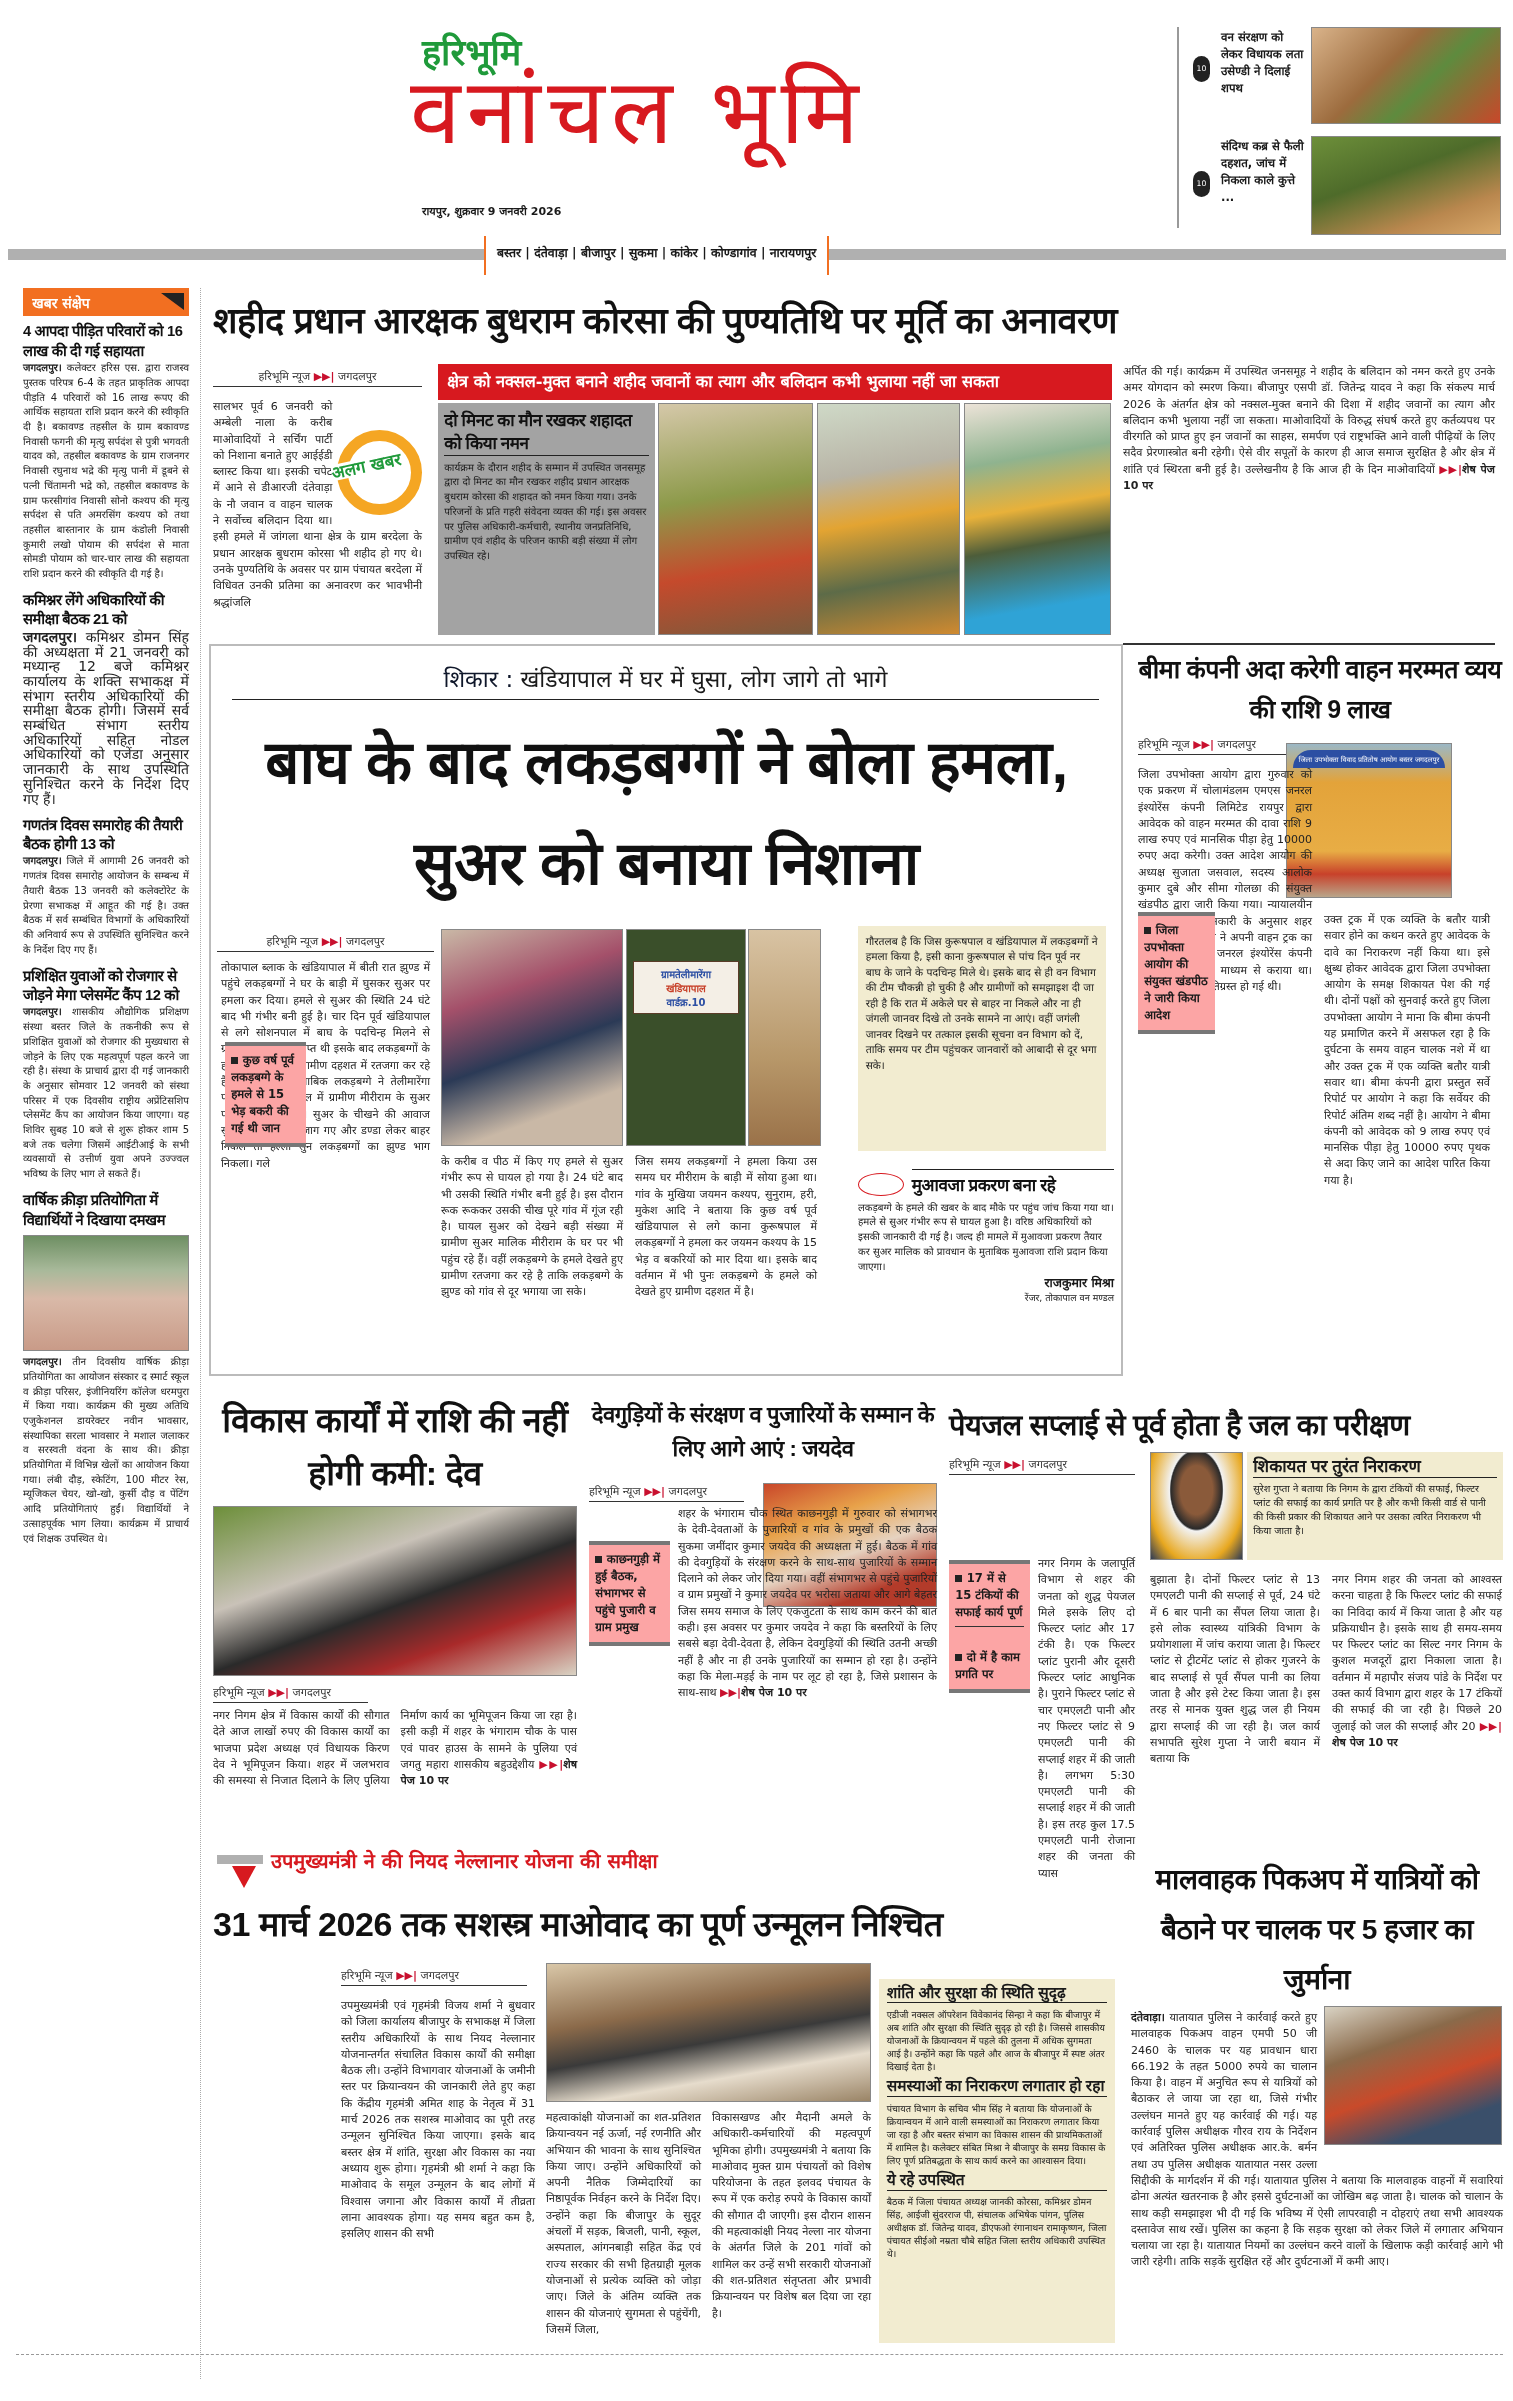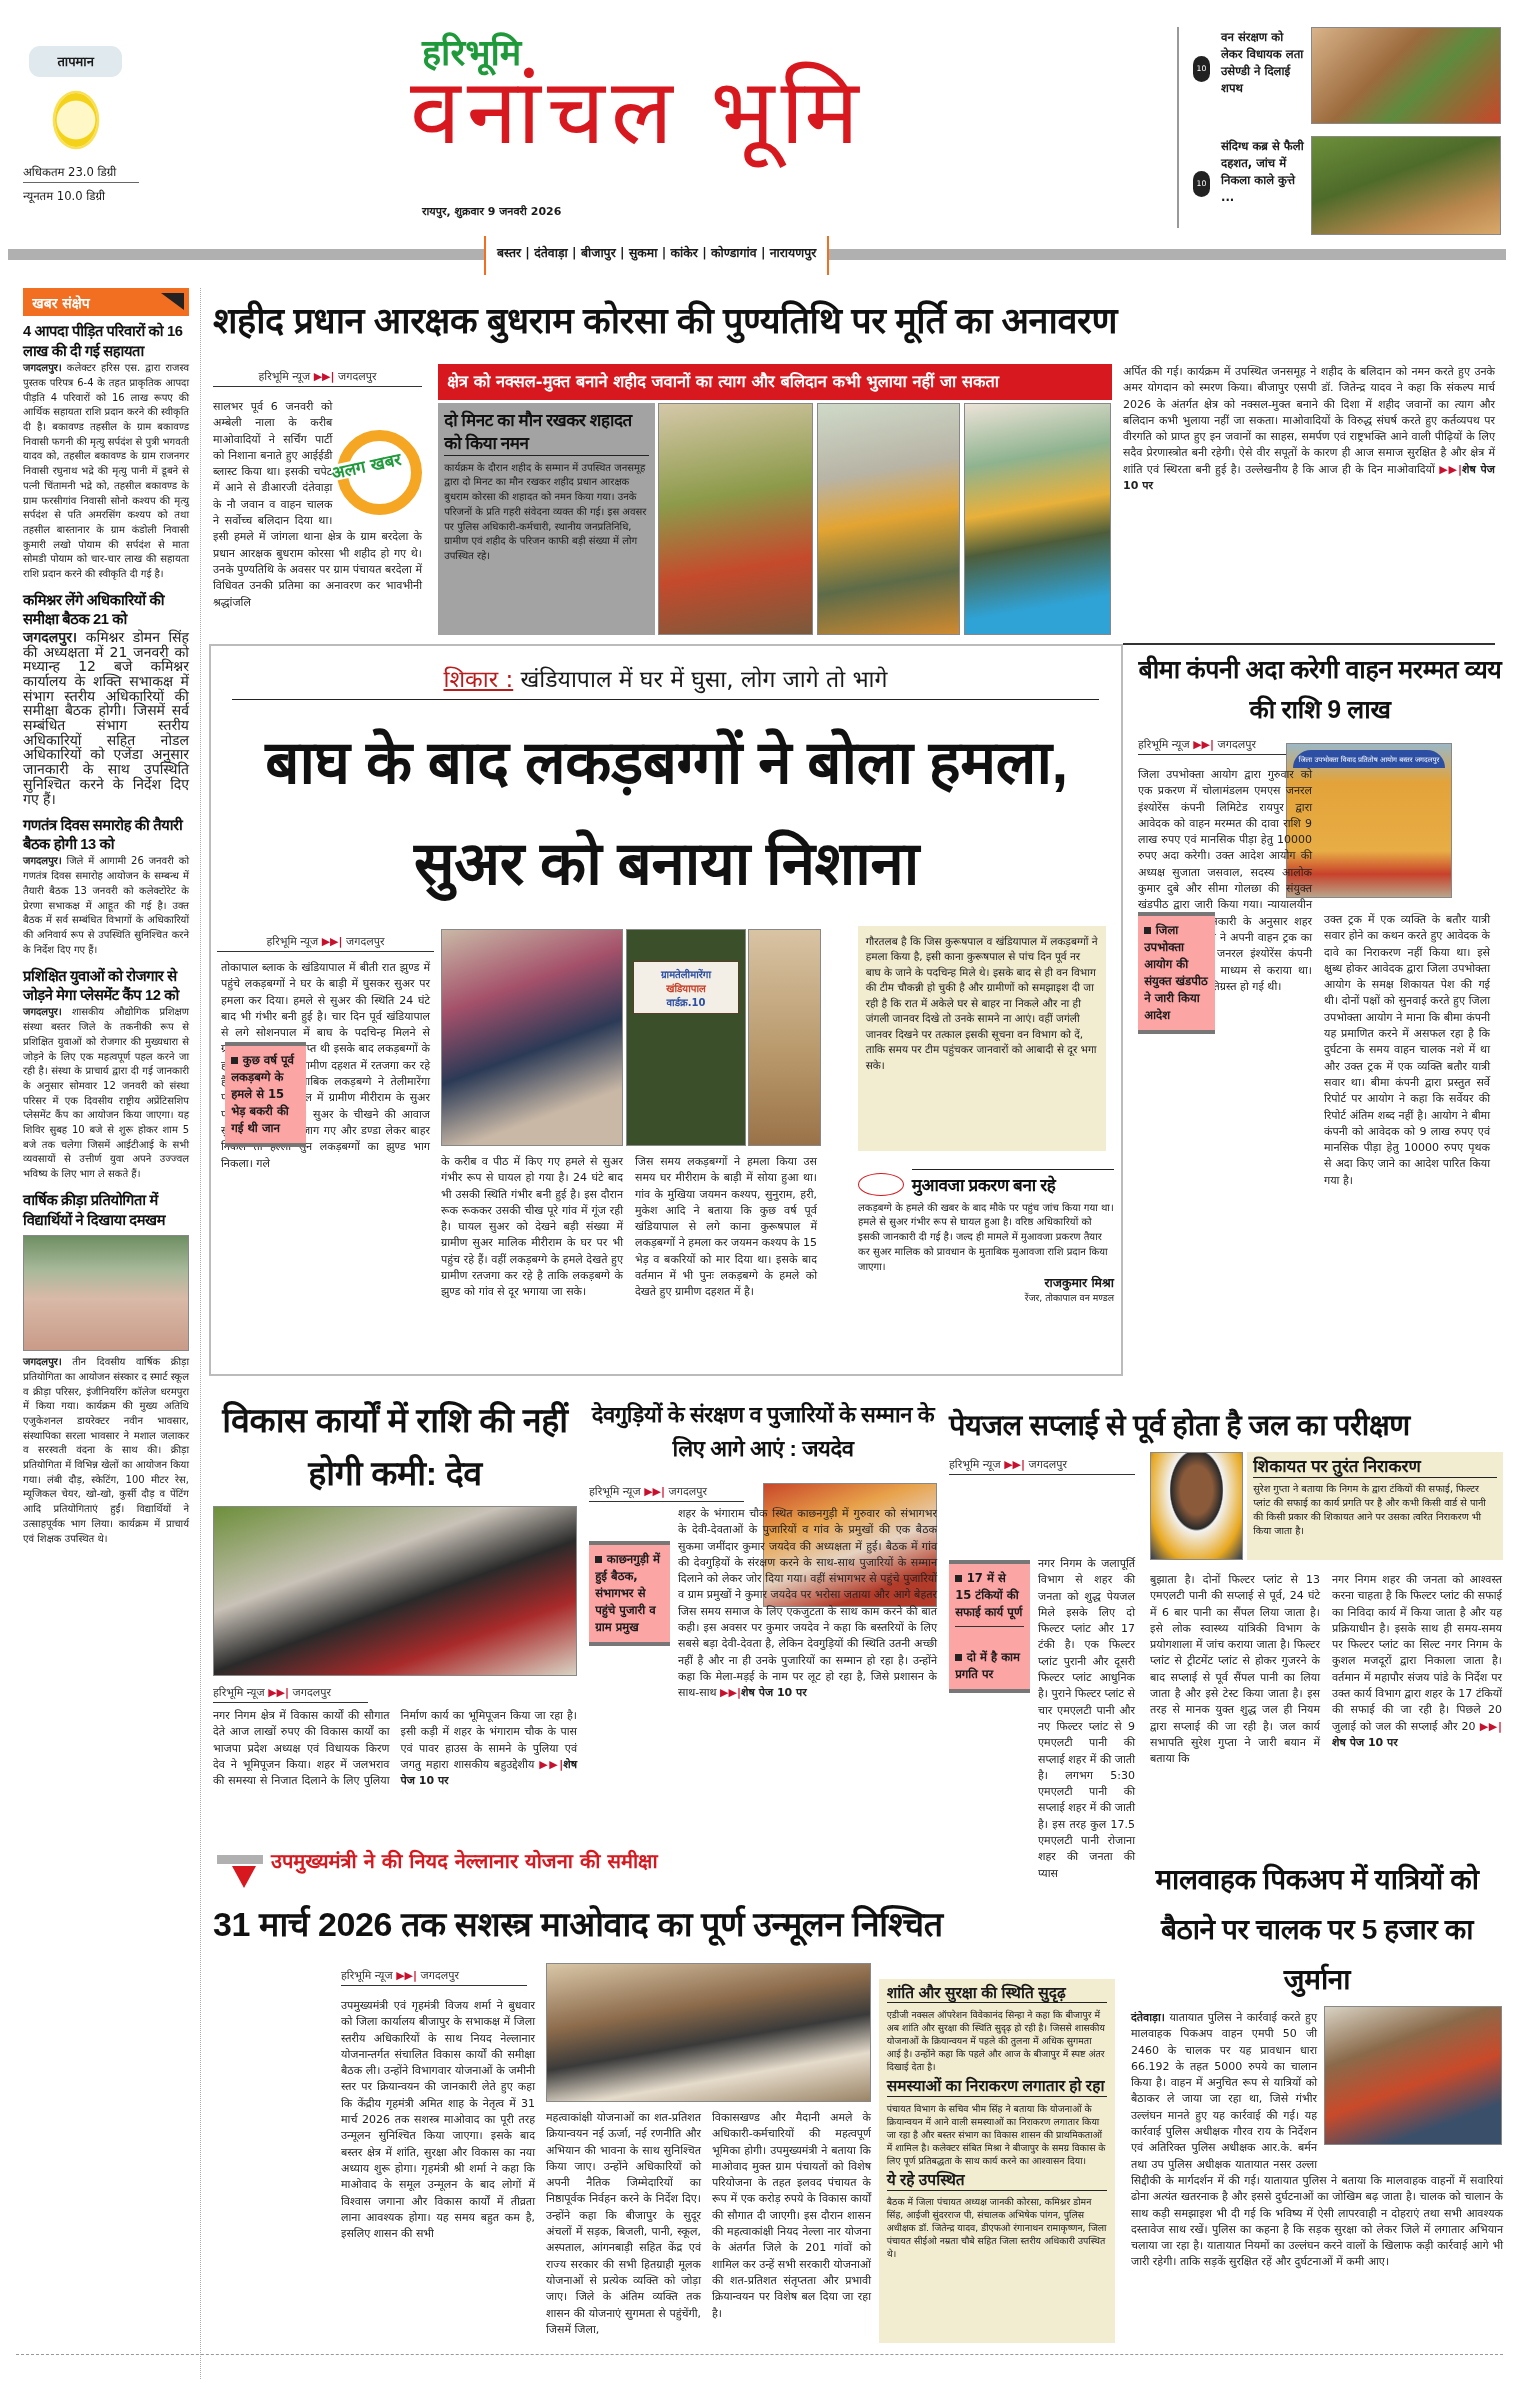--- a/index.html
+++ b/index.html
@@ -17,26 +17,20 @@
 .cream p{font-size:10.5px;line-height:15.5px}
 .more{color:#c8102e;font-weight:bold}
 .vrule{position:absolute;width:0;border-left:1.5px dotted #aaa}
 .hrule{position:absolute;height:1.5px;background:#333}
 </style>
 </head>
 <body>
 
 <div class="abs" style="left:0;top:0;width:1514px;height:271px;">
 
-  <div class="abs" style="left:23px;top:46px;width:139px;height:170px;">
-    <div style="background:#dfe9ee;border-radius:11px;width:93px;height:31px;line-height:31px;text-align:center;font-size:13px;font-weight:bold;margin-left:6.2px;">तापमान</div>
-    <div style="width:42px;height:54px;margin:15.5px 0 0 32px;border-radius:50%;background:radial-gradient(circle,#fff7c6 55%,#f4d21a 58%,#f4d21a 100%);box-shadow:0 0 0 2.3px #f9e054;"></div>
-    <div style="font-size:11.6px;margin-top:17px;border-bottom:1.5px solid #666;padding-bottom:3.9px;width:116px;">अधिकतम 23.0 डिग्री</div>
-    <div style="font-size:11.6px;margin-top:4.6px;">न्यूनतम 10.0 डिग्री</div>
-  </div>
 
   <div class="abs" style="left:422px;top:27px;font-size:36px;font-weight:bold;color:#1f9a3a;font-family:'Liberation Sans',sans-serif;">हरिभूमि</div>
   <div class="abs" style="left:410px;top:54px;font-size:91px;line-height:116px;color:#d7191f;font-family:'Liberation Sans',sans-serif;letter-spacing:6.2px;">वनांचल भूमि</div>
   <div class="abs" style="left:422px;top:203px;font-size:11px;font-weight:bold;">रायपुर, शुक्रवार 9 जनवरी 2026</div>
 
   <div class="abs" style="left:1177px;top:27px;width:1.5px;height:201px;background:#999;"></div>
   <div class="abs" style="left:1193px;top:27px;width:310px;height:97px;">
     <span style="position:absolute;left:0;top:29px;width:17px;height:26px;border-radius:8.5px;background:#222;color:#fff;font-size:7.7px;text-align:center;line-height:26px;">10</span>
     <span style="position:absolute;left:28px;top:1.5px;width:85px;font-size:11.6px;line-height:17px;font-weight:bold;">वन संरक्षण को लेकर विधायक लता उसेण्डी ने दिलाई शपथ</span>
     <div class="photo" style="left:118px;top:0;width:190px;height:97px;background:linear-gradient(135deg,#d9b38a,#9c6b3d 40%,#5e8b3e 60%,#c9472a);"></div>
@@ -105,21 +99,21 @@
 <div class="photo" style="left:817px;top:403px;width:143px;height:232px;background:linear-gradient(170deg,#cfd9c7,#b8b4a6 30%,#e3a432 50%,#5d6b48 75%,#d08a30);"></div>
 <div class="photo" style="left:964px;top:403px;width:147px;height:232px;background:linear-gradient(170deg,#ece3d8,#8fb38f 25%,#e8b13a 45%,#4d5d3a 60%,#2fa3d6 85%);"></div>
 <div class="abs body-text" style="left:1123px;top:364px;width:372px;">
   <span>अर्पित की गई। कार्यक्रम में उपस्थित जनसमूह ने शहीद के बलिदान को नमन करते हुए उनके अमर योगदान को स्मरण किया। बीजापुर एसपी डॉ. जितेन्द्र यादव ने कहा कि संकल्प मार्च 2026 के अंतर्गत क्षेत्र को नक्सल-मुक्त बनाने की दिशा में शहीद जवानों का त्याग और बलिदान कभी भुलाया नहीं जा सकता। माओवादियों के विरुद्ध संघर्ष करते हुए कर्तव्यपथ पर वीरगति को प्राप्त हुए इन जवानों का साहस, समर्पण एवं राष्ट्रभक्ति आने वाली पीढ़ियों के लिए सदैव प्रेरणास्त्रोत बनी रहेगी। ऐसे वीर सपूतों के कारण ही आज समाज सुरक्षित है और क्षेत्र में शांति एवं स्थिरता बनी हुई है। उल्लेखनीय है कि आज ही के दिन माओवादियों</span>
   <span class="more">▶▶|</span><b>शेष पेज 10 पर</b>
 </div>
 <div class="hrule" style="left:1123px;top:643px;width:372px;"></div>
 
 <div class="abs" style="left:209px;top:644px;width:914px;height:732px;border:2.3px solid #bbb;"></div>
 <div class="abs" style="left:232px;top:662px;width:867px;text-align:center;font-size:23px;border-bottom:1.5px solid #222;padding-bottom:4.6px;">
-  <span style="color:#b91c1c;text-decoration:underline;">शिकार :</span>
+  <span style="color:#0f172a;">शिकार :</span>
   <span>खंडियापाल में घर में घुसा, लोग जागे तो भागे</span>
 </div>
 <div class="abs hl" style="left:225px;top:712px;width:883px;font-size:60px;line-height:101px;text-align:center;">बाघ के बाद लकड़बग्गों ने बोला हमला, सुअर को बनाया निशाना</div>
 <div class="abs byline" style="left:217px;top:933px;width:217px;text-align:center;"><span>हरिभूमि न्यूज</span> <span class="arr">▶▶|</span> <span>जगदलपुर</span></div>
 <div class="photo" style="left:441px;top:929px;width:182px;height:217px;background:linear-gradient(160deg,#c9b8a6,#a4506a 30%,#2b3a56 55%,#c9b8a6 80%);"></div>
 <div class="photo" style="left:626px;top:929px;width:120px;height:217px;background:#3a4f2a;">
   <div style="margin:31px 6.2px 0;background:#f4efe6;border:1.5px solid #5a3c28;padding:4.6px 1.5px;text-align:center;font-weight:bold;">
     <div style="color:#2c4fa3;font-size:10px;">ग्रामतेलीमारेंगा</div>
     <div style="color:#c8412a;font-size:10px;">खंडियापाल</div>
     <div style="color:#2c4fa3;font-size:10px;">वार्डक्र.10</div>

